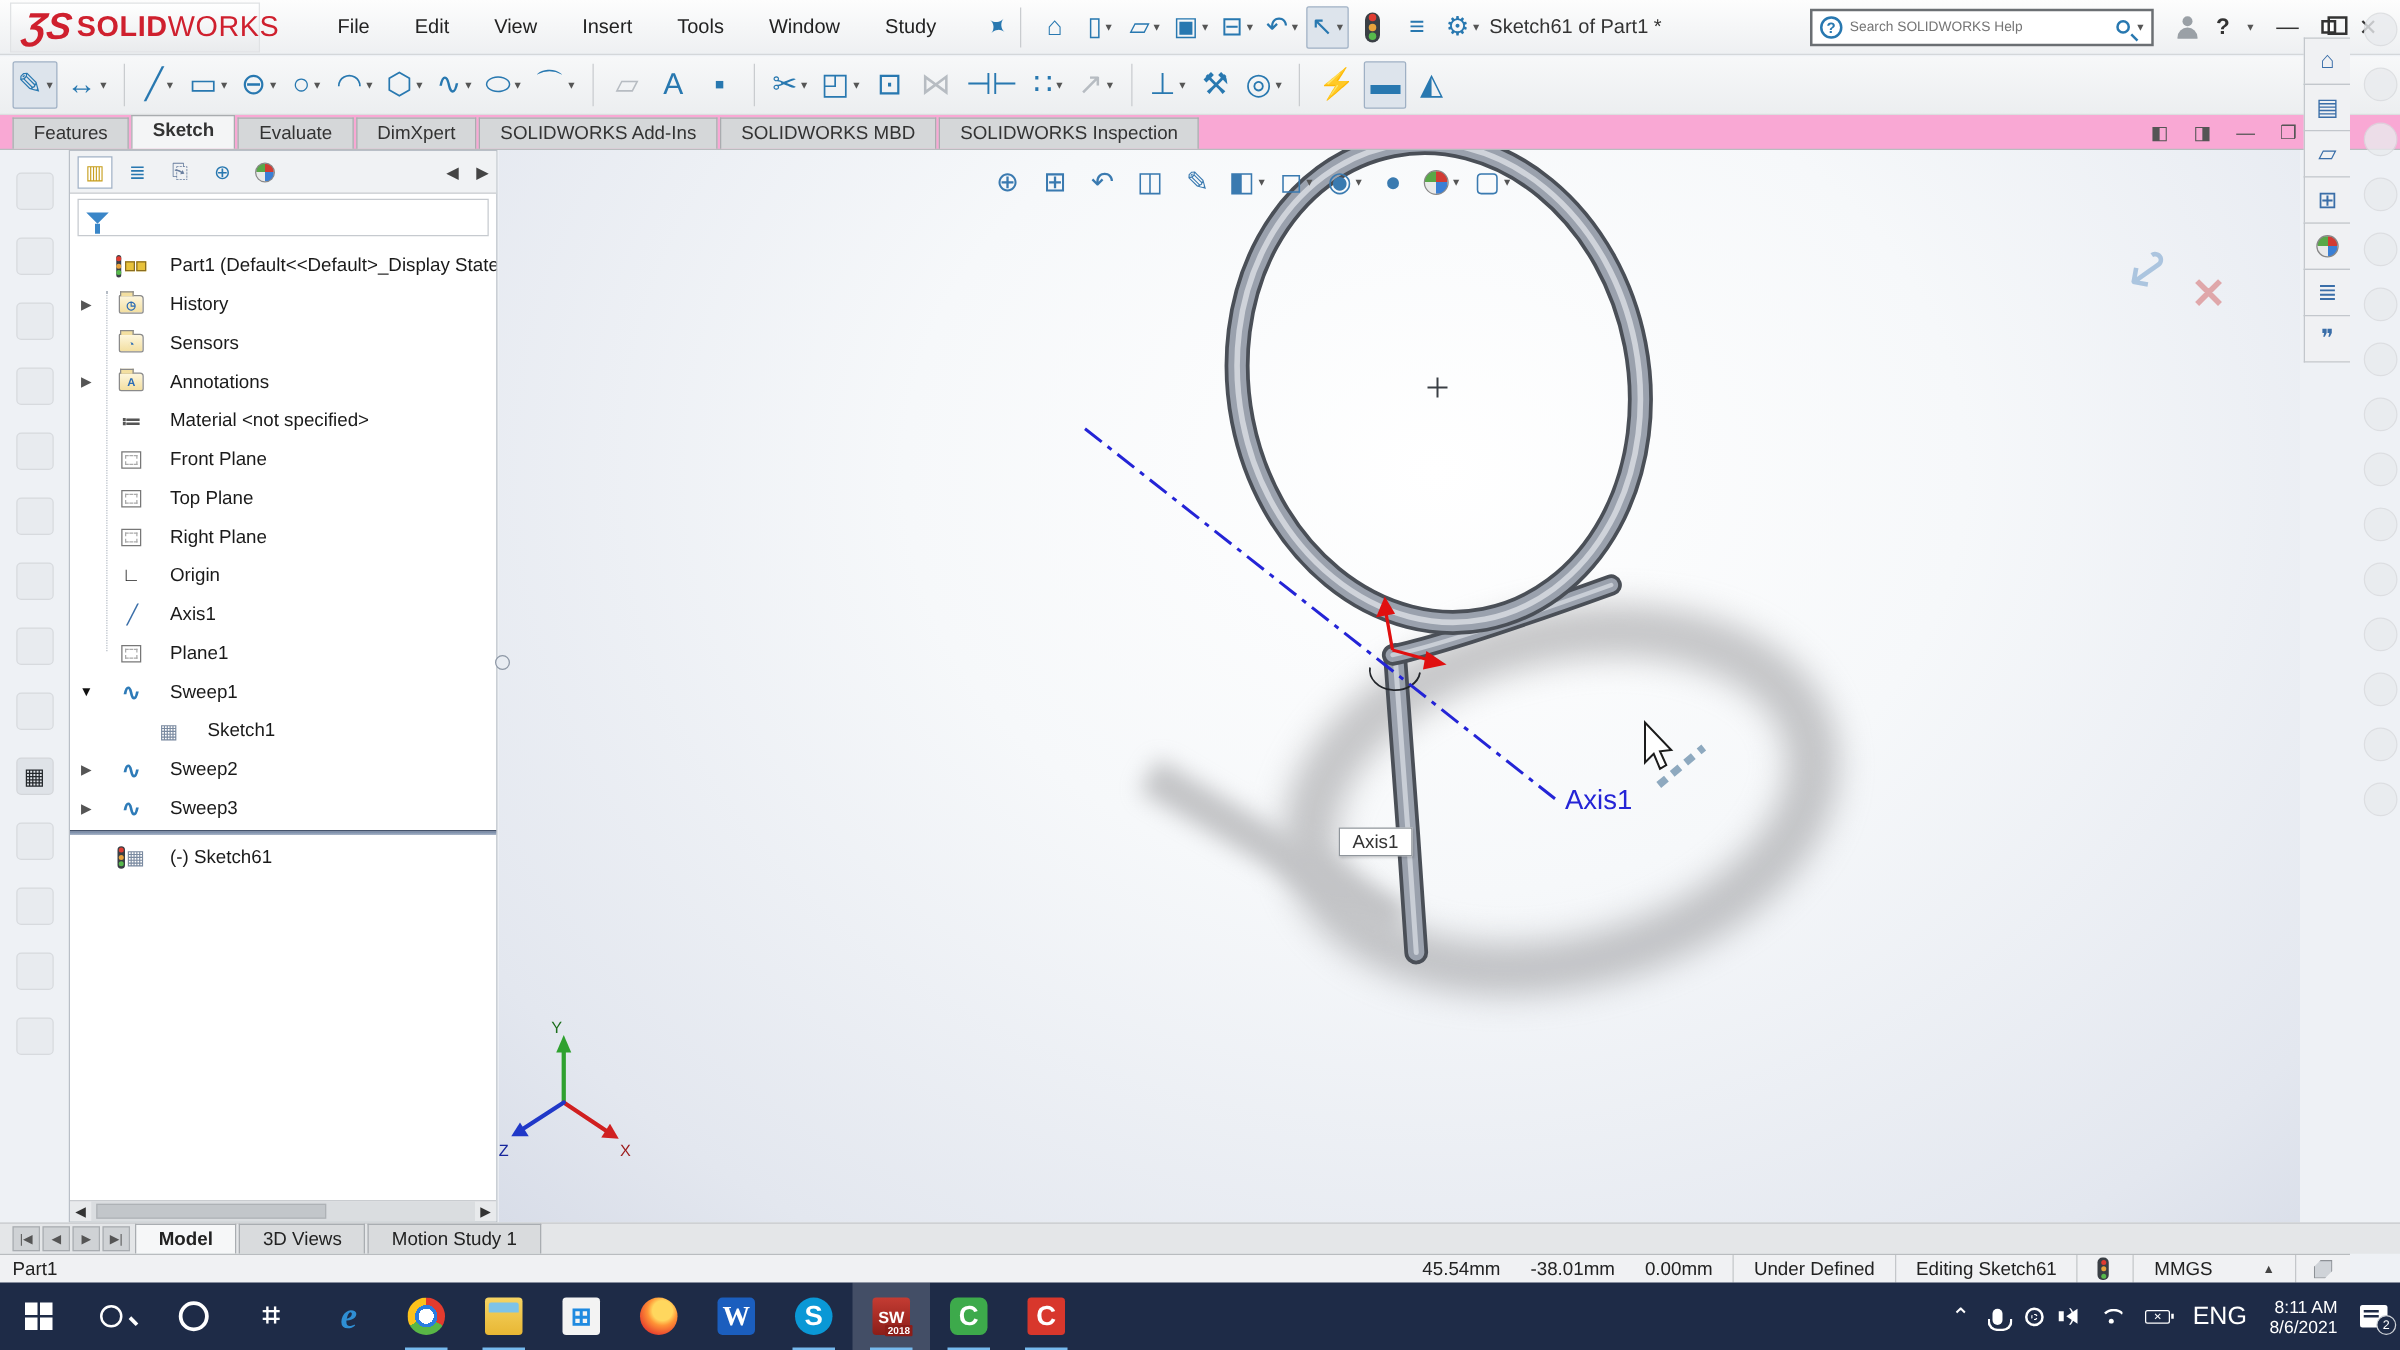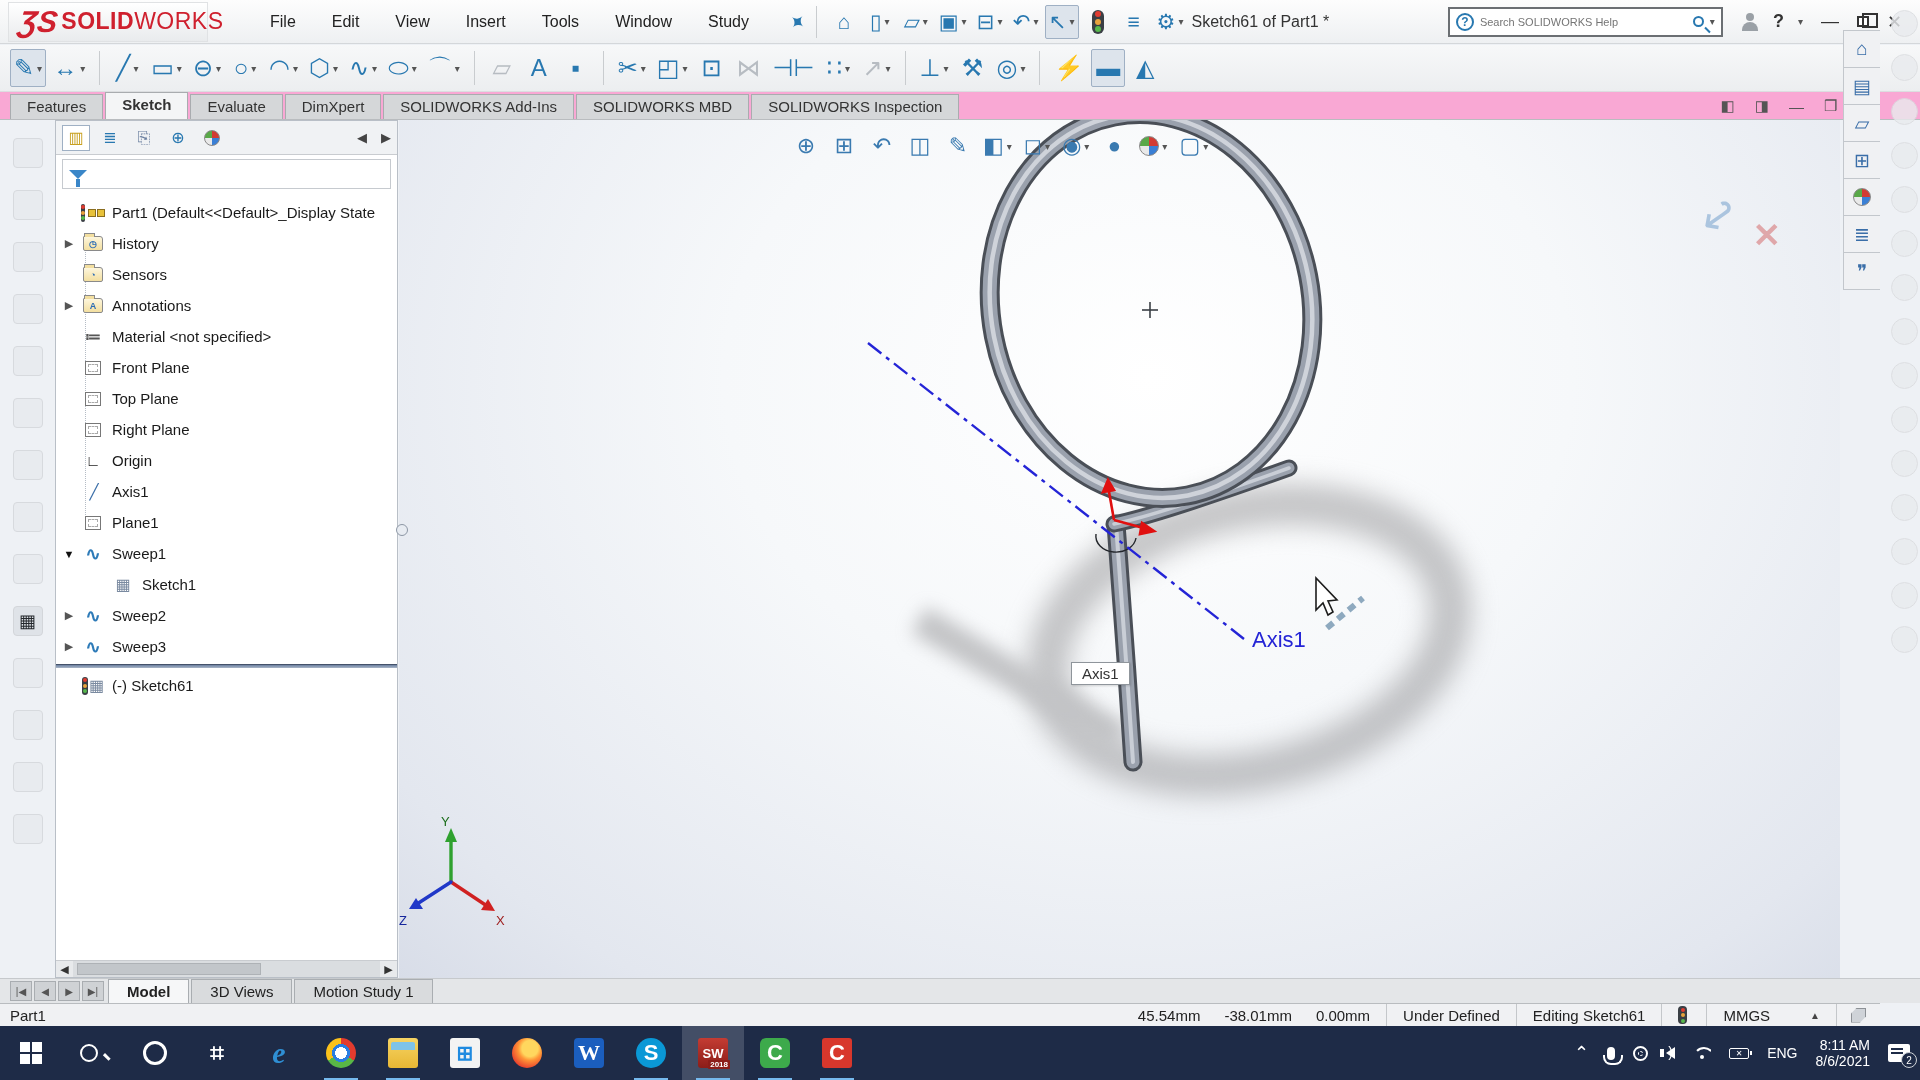--- a/index.html
+++ b/index.html
@@ -82,21 +82,21 @@
     padding:0 6px; gap:6px; }
   .mgr-tab { width:28px; height:26px; display:flex; align-items:center; justify-content:center; font-size:16px;
     border:1px solid transparent; }
   .mgr-tab.active { background:#fff; border-color:#9fb0c4; }
   .mgr-arrows { margin-left:auto; display:flex; gap:14px; font-size:13px; color:#444; }
   #filter-row { height:30px; margin:4px 6px; border:1px solid #c6cacf; background:#fff; display:flex; align-items:center; padding-left:6px; }
   .funnel { width:0; height:0; border-left:9px solid transparent; border-right:9px solid transparent; border-top:9px solid #3a86c8; position:relative; }
   .funnel::after { content:""; position:absolute; left:-2px; top:0px; width:4px; height:8px; background:#3a86c8; }
 
   #tree { position:relative; padding-top:4px; }
-  .trow { height:31px; display:flex; align-items:center; font-size:15px; color:#1a1a1a; white-space:nowrap; overflow:hidden; }
+  .trow { height:31px; display:flex; align-items:center; font-size:15px; color:#1a1a1a; white-space:nowrap; overflow:hidden;gap:12px; }
   .trow .arrow { width:26px; text-align:center; font-size:11px; color:#555; flex:none; }
   .trow .arrow.exp { color:#111; }
   .trow .tlabel { margin-left:8px; }
   .trow.child { padding-left:30px; }
   .ticon { width:22px; height:20px; flex:none; display:flex; align-items:center; justify-content:center; font-size:16px; color:#5a6b80; }
   .ti-folder { width:20px; height:15px; background:linear-gradient(#fdf6dd,#f3dfa0); border:1px solid #8a8a8a; border-radius:1px 3px 2px 2px; position:relative; font-size:9px; color:#2b6cb5; font-weight:bold; display:flex; align-items:center; justify-content:center; }
   .ti-folder::before { content:""; position:absolute; top:-4px; left:0; width:9px; height:3px; background:#f3dfa0; border:1px solid #8a8a8a; border-bottom:none; }
   .ti-plane { width:16px; height:14px; border:1px solid #777; background:transparent; position:relative; }
   .ti-plane::before { content:""; position:absolute; inset:2px; border:1px dashed #aaa; }
   .ti-origin { color:#222; font-weight:bold; font-size:15px; }
@@ -178,21 +178,21 @@
   .ic-explorer::before { content:""; position:absolute; top:4px; left:3px; right:3px; height:8px; background:#7ec3e8; border-radius:2px 2px 0 0; }
   .ic-store { background:#f3f3f3; border-radius:3px; color:#1f8ae0; }
   .ic-store::before { content:"⊞"; font-size:20px; }
   .ic-firefox { border-radius:50%; background:radial-gradient(circle at 60% 35%, #ffd75e 0 30%, #ff9436 45%, #e8432e 75%, #b5256e 100%); }
   .ic-word { background:#1b5ebe; border-radius:4px; font-family:"Liberation Serif",serif; }
   .ic-skype { background:#0a98d6; border-radius:50%; }
   .ic-sw { background:linear-gradient(#c43c33,#8c1d18); border-radius:3px; font-size:13px; }
   .ic-cam { background:#3daa4b; border-radius:6px; }
   .ic-rec { background:#d8372c; border-radius:3px; }
   #tray { margin-left:auto; display:flex; align-items:center; gap:18px; padding-right:10px; color:#fff; }
-  .trayico { font-size:14px; color:#fff; display:flex; align-items:center; justify-content:center; }
+  .trayico { font-size:20px; color:#fff; display:flex; align-items:center; justify-content:center; }
   .t-mic { width:8px; height:13px; background:#fff; border-radius:4px; position:relative; }
   .t-mic::after { content:""; position:absolute; left:-4px; top:8px; width:16px; height:8px; border:2px solid #fff; border-top:none; border-radius:0 0 8px 8px; }
   .t-rec { width:15px; height:15px; border:2px solid #fff; border-radius:50%; position:relative; }
   .t-rec::after { content:""; position:absolute; inset:3px; border:1.5px dashed #fff; border-radius:50%; }
   .t-spk { width:0; height:0; border-top:6px solid transparent; border-bottom:6px solid transparent; border-right:9px solid #fff; position:relative; }
   .t-spk::before { content:""; position:absolute; left:-6px; top:-4px; width:4px; height:8px; background:#fff; }
   .t-spk::after { content:")"; position:absolute; left:2px; top:-9px; color:#fff; font-size:14px; }
   .t-wifi { width:18px; height:12px; position:relative; overflow:hidden; }
   .t-wifi::before { content:""; position:absolute; left:0; top:0; width:18px; height:18px; border:2px solid #fff; border-radius:50%; clip-path:polygon(0 0,100% 0,50% 50%); }
   .t-wifi::after { content:""; position:absolute; left:7px; top:8px; width:4px; height:4px; background:#fff; border-radius:50%; }

